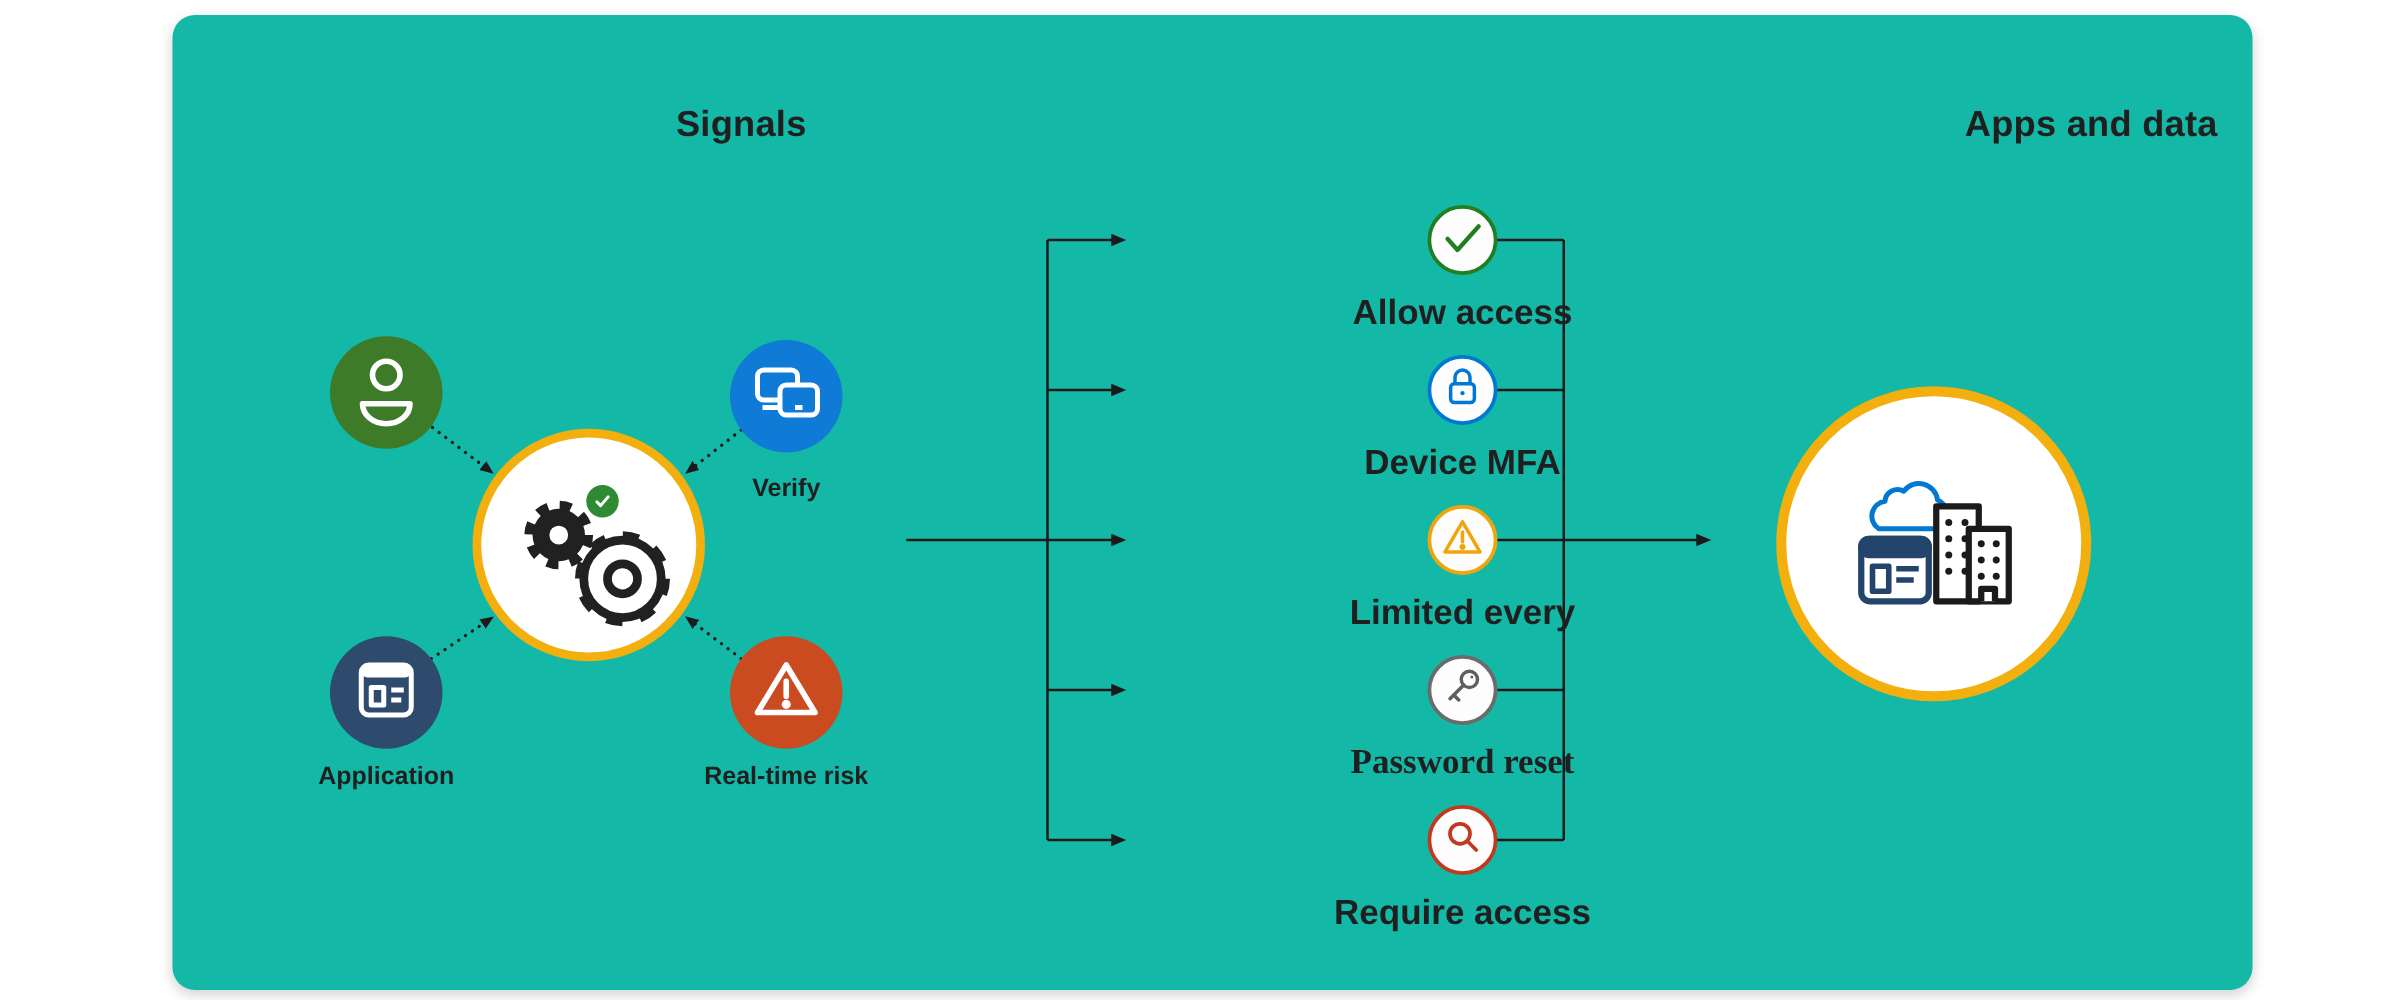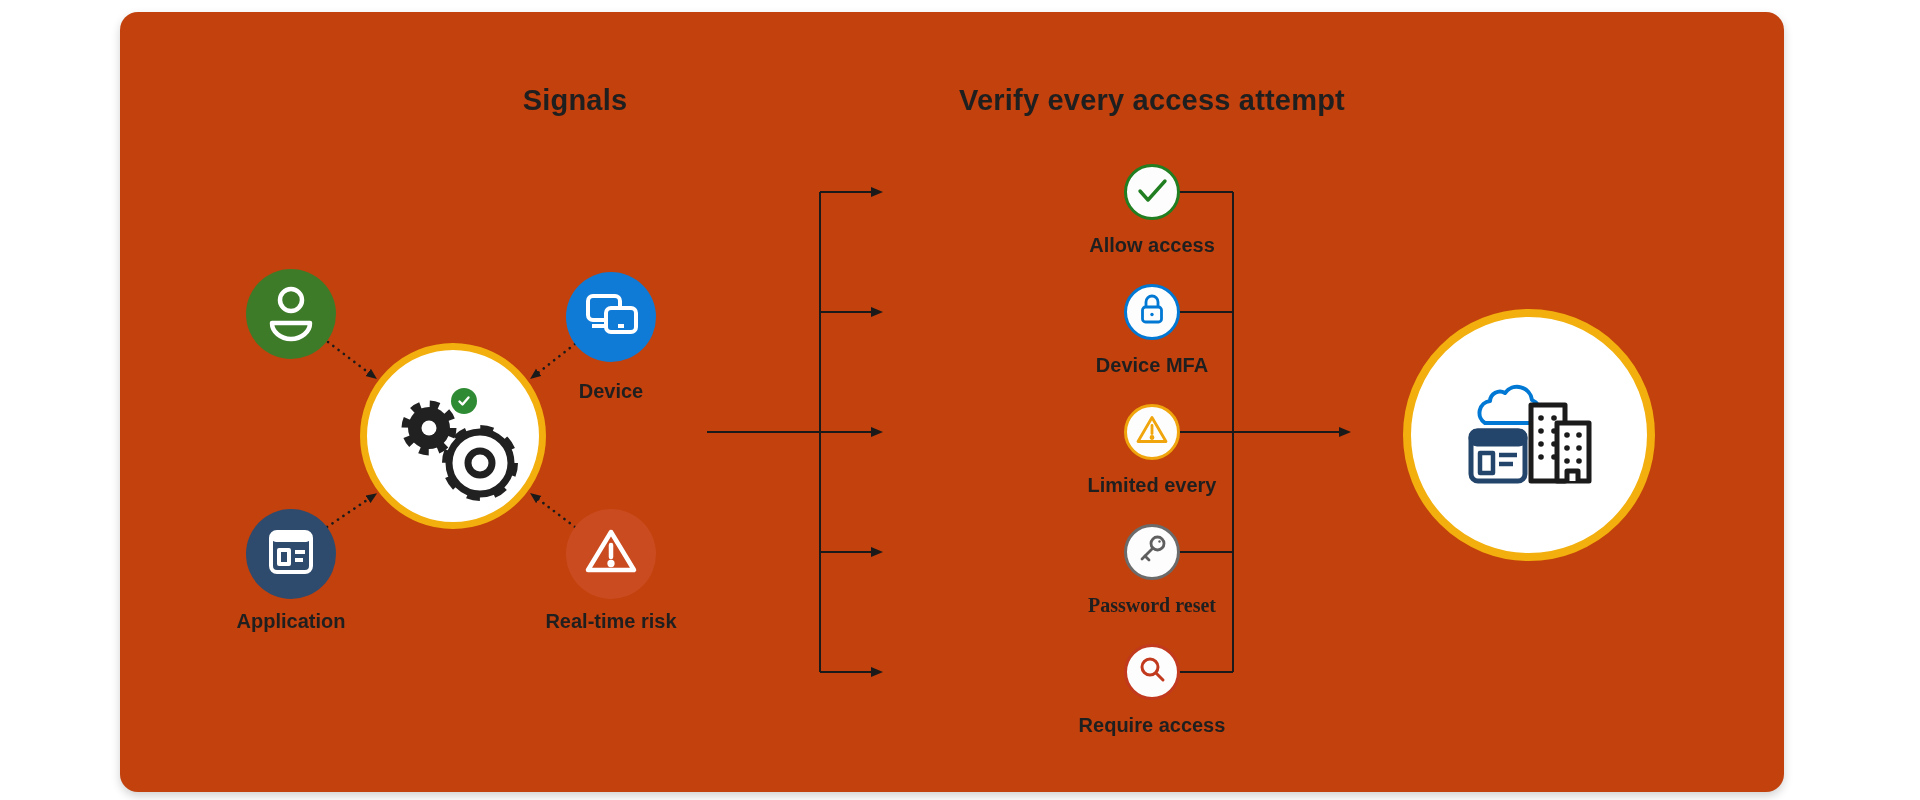--- a/index.html
+++ b/index.html
@@ -1,17 +1,17 @@
 <!DOCTYPE html>
 <html><head>
 <meta charset="utf-8">
 <style>
   * { margin:0; padding:0; box-sizing:border-box; }
   html,body { width:1920px; height:800px; background:#ffffff; font-family:"Liberation Sans", sans-serif; }
-  .card { position:absolute; left:120px; top:12px; width:1664px; height:780px; background:#c2410c;
+  .card { position:absolute; left:138px; top:12px; width:1664px; height:780px; background:#14b8a6;
           border-radius:18px; box-shadow:0 4px 10px rgba(0,0,0,0.18); overflow:hidden; }
   .col-title { position:absolute; top:72px; font-size:29px; font-weight:700; color:#1f1f1f; text-align:center; letter-spacing:.2px; }
   #title-signals { left:305px; width:300px; }
   #title-verify  { left:832px; width:400px; }
   #title-apps    { left:1385px; width:300px; }
 
   .sig-circle { position:absolute; width:90px; height:90px; border-radius:50%; display:flex; align-items:center; justify-content:center; }
   .sig-green { background:#3e7b29; }
   .sig-blue  { background:#0f7bd7; }
   .sig-navy  { background:#2e4b6e; }
@@ -23,34 +23,34 @@
   .hub-badge { position:absolute; left:84px; top:38px; width:26px; height:26px; border-radius:50%; background:#2e8b33;
                display:flex; align-items:center; justify-content:center; }
 
   .outcome { position:absolute; left:1004px; width:56px; height:56px; border-radius:50%; background:#fdfdfd;
              display:flex; align-items:center; justify-content:center; }
   .oc-green  { border:3px solid #217e21; }
   .oc-blue   { border:3px solid #0078d4; }
   .oc-yellow { border:3px solid #efa50b; }
   .oc-gray   { border:3px solid #6b6b6b; }
   .oc-red    { border:3px solid #c23a1e; }
-  .outcome-label { position:absolute; left:912px; width:240px; font-size:20px; font-weight:700; color:#1f1f1f; text-align:center; }
+  .outcome-label { position:absolute; left:912px; width:240px; font-size:28px; font-weight:700; color:#1f1f1f; text-align:center; }
 
   .big-circle { position:absolute; left:1409px; top:309px; width:252px; height:252px; border-radius:50%;
                 background:#ffffff; border:8px solid #f2af0d; display:flex; align-items:center; justify-content:center; }
 
   svg.connectors { position:absolute; left:0; top:0; pointer-events:none; }
 </style>
 </head>
 <body>
 
 <div class="card">
 
   <div id="title-signals" class="col-title">Signals</div>
-  <div id="title-verify" class="col-title">Verify every access attempt</div>
+  <div id="title-apps" class="col-title">Apps and data</div>
 
   <svg class="connectors" width="1920" height="800" viewBox="126 12 1920 800" style="left:0;top:0;width:1920px;height:800px;">
     <defs>
       <marker id="arrow" markerUnits="userSpaceOnUse" markerWidth="14" markerHeight="12" refX="1" refY="5" orient="auto">
         <path d="M0,0 L12,5 L0,10 Z" fill="#1a1a1a"></path>
       </marker>
       <marker id="arrow-sm" markerUnits="userSpaceOnUse" markerWidth="12" markerHeight="10" refX="6" refY="4.5" orient="auto">
         <path d="M0,0 L11,4.5 L0,9 Z" fill="#1a1a1a"></path>
       </marker>
     </defs>
@@ -90,21 +90,21 @@
   <div class="sig-circle sig-blue" style="left:446px;top:260px;">
     <span>
       <svg width="90" height="90" viewBox="0 0 90 90" fill="none" stroke="#ffffff" stroke-width="4" stroke-linejoin="round">
         <rect x="22" y="26" width="32" height="24" rx="5"></rect>
         <line x1="26" y1="56" x2="42" y2="56"></line>
         <rect x="40" y="38" width="30" height="24" rx="5" fill="#0f7bd7"></rect>
         <line x1="52" y1="56" x2="58" y2="56"></line>
       </svg>
     </span>
   </div>
-  <div class="sig-label" style="left:431px;top:366px;width:120px;">Device</div>
+  <div class="sig-label" style="left:431px;top:366px;width:120px;">Verify</div>
 
   <div class="sig-circle sig-navy" style="left:126px;top:497px;">
     <span>
       <svg width="90" height="90" viewBox="0 0 90 90" fill="none" stroke="#ffffff" stroke-width="4" stroke-linejoin="round">
         <rect x="25" y="25" width="40" height="40" rx="6"></rect>
         <rect x="25" y="25" width="40" height="10" rx="5" fill="#ffffff" stroke="none"></rect>
         <rect x="33" y="43" width="10" height="14"></rect>
         <line x1="49" y1="45" x2="59" y2="45"></line>
         <line x1="49" y1="53" x2="57" y2="53"></line>
       </svg>

